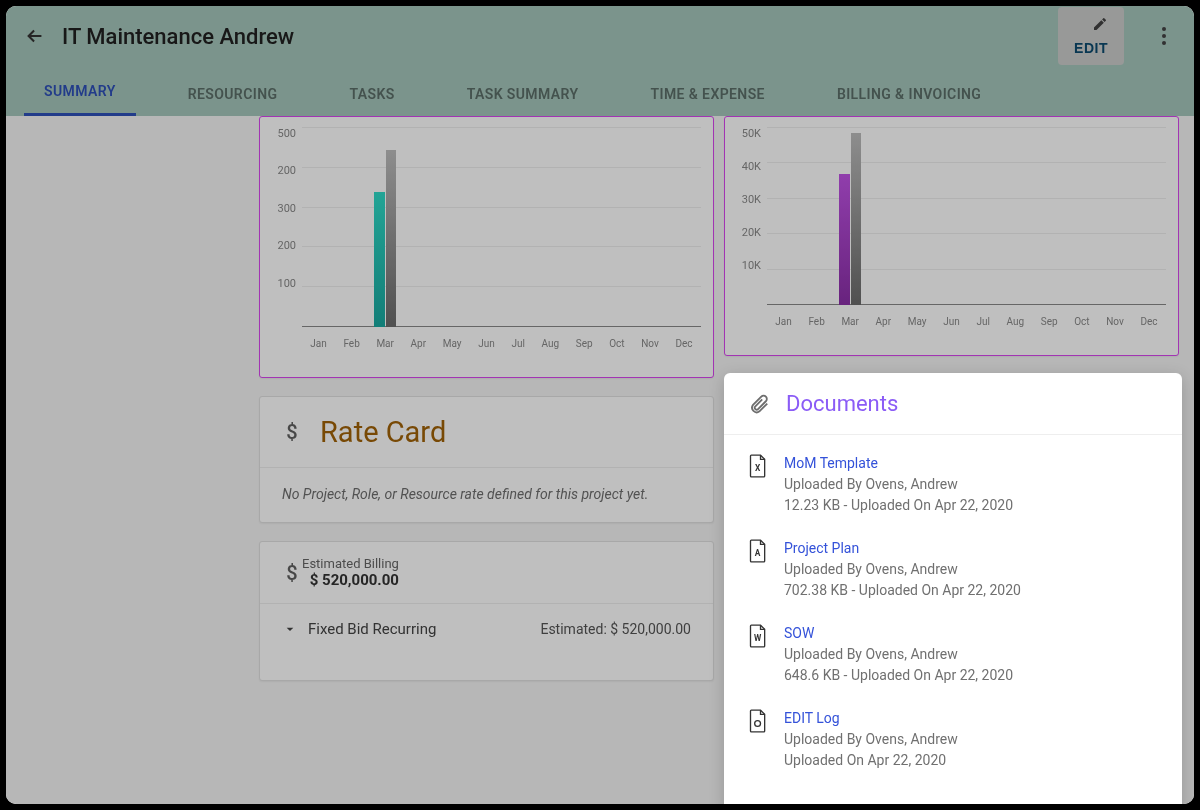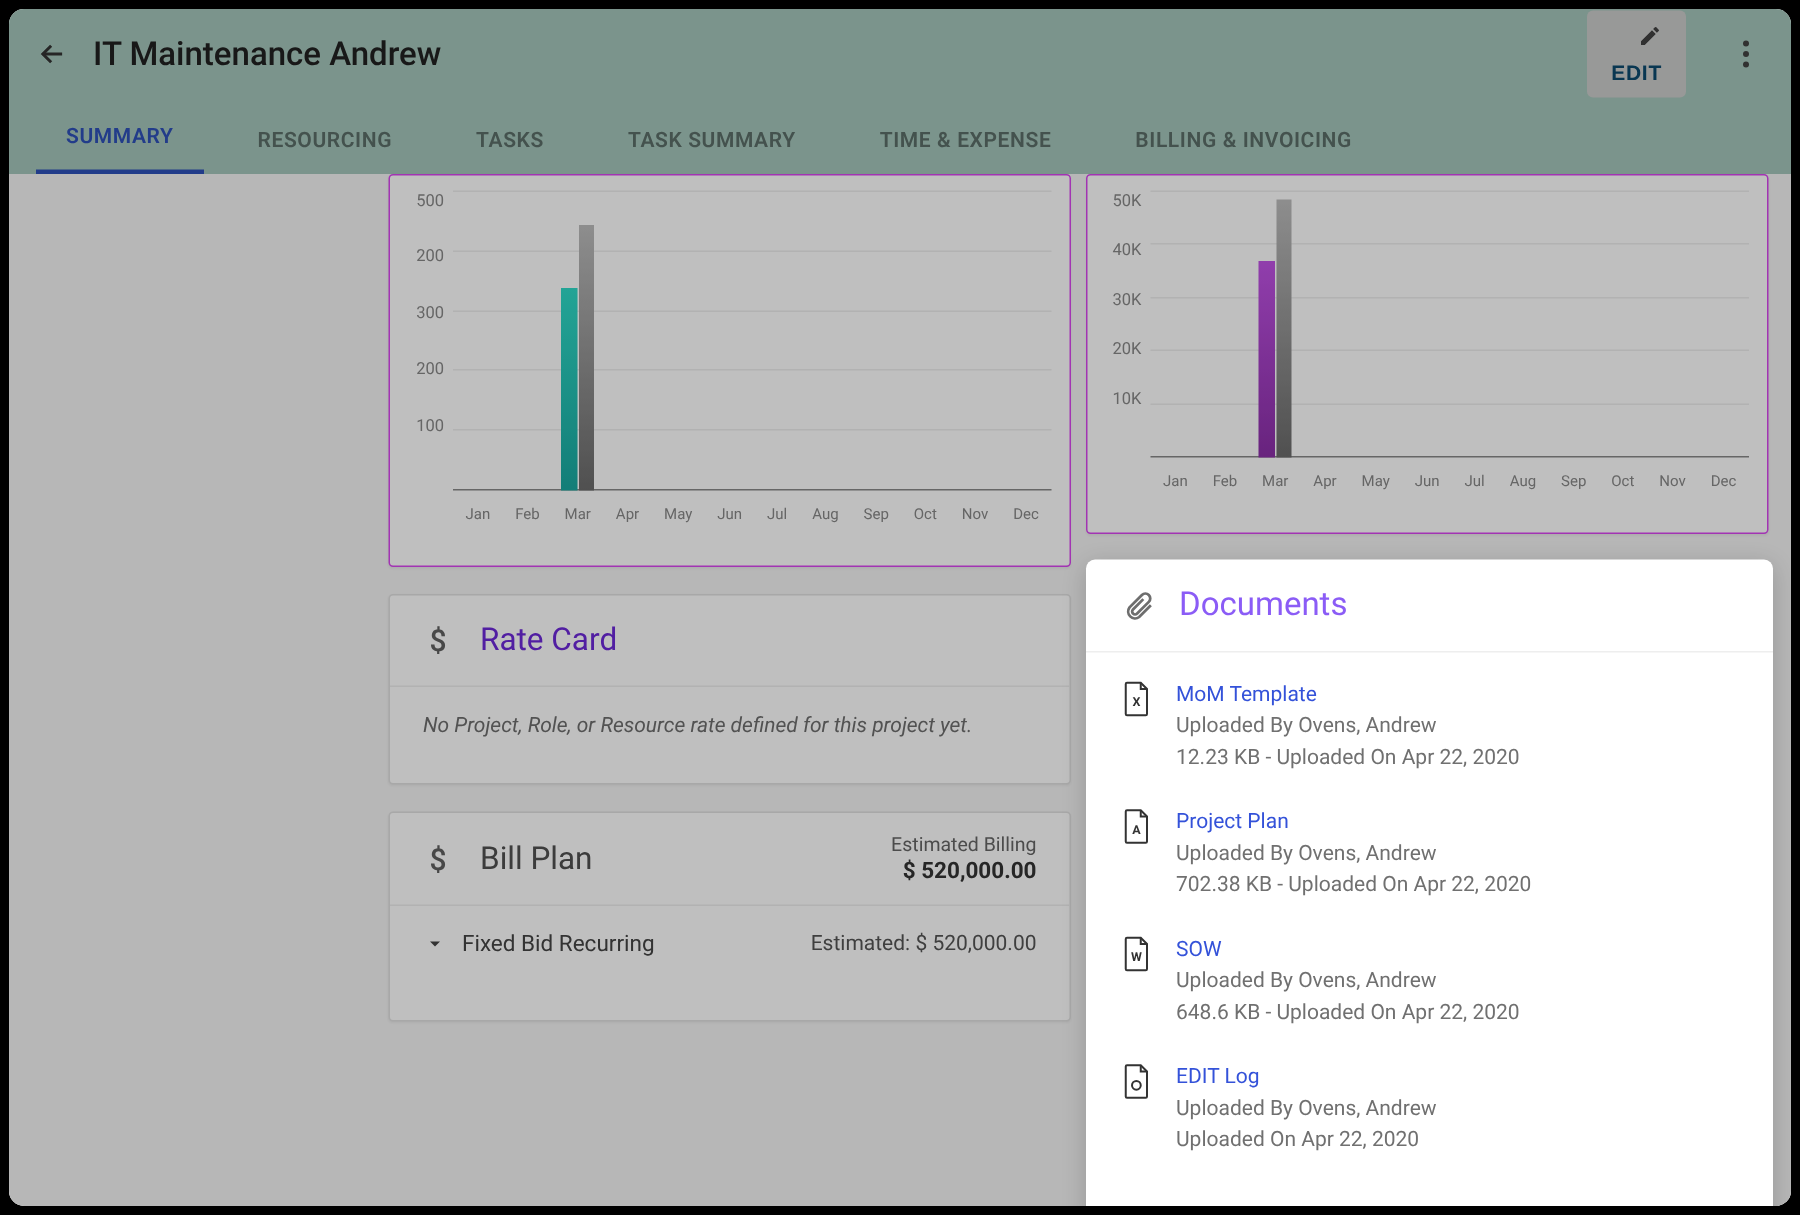--- a/index.html
+++ b/index.html
@@ -30,21 +30,21 @@
     font-size: 14px; font-weight: 600; letter-spacing: 0.5px;
     color: #0c4a6e; cursor: pointer; border-radius: 4px; flex-direction: column;
   }
   .edit-btn svg { width: 16px; height: 16px; }
   .more-btn { width: 24px; height: 24px; margin-left: 12px; cursor: pointer;
     display: flex; align-items: center; justify-content: center; }
   .more-btn span { width: 4px; height: 4px; border-radius: 50%; background: #424242; display:block; box-shadow: 0 -7px 0 #424242, 0 7px 0 #424242; }
 
   .tabs {
     background: #A5C6BB; display: flex; padding: 0 18px; height: 50px;
-    align-items: flex-end; gap: 16px; font-size: 14px; font-weight: 600;
+    align-items: flex-end; gap: 32px; font-size: 14px; font-weight: 600;
     letter-spacing: 0.4px; color: #5B6E68;
   }
   .tab { padding: 14px 20px 14px 20px; cursor: pointer; white-space: nowrap; }
   .tab.active { color: #2E50B8; border-bottom: 3px solid #2E50B8; }
 
   .content { position: relative; height: calc(100% - 110px); background: #F5F5F5; }
 
   
   .chart-card {
     position: absolute; background: #fff; border: 1px solid #d946ef;
@@ -76,21 +76,21 @@
   
   .section-card {
     position: absolute; left: 253px; width: 455px;
     background: #fff; border: 1px solid #E0E0E0; border-radius: 3px;
     box-shadow: 0 1px 2px rgba(0,0,0,0.06);
   }
   .rate-card { top: 280px; height: 127px; }
   .bill-card { top: 425px; height: 140px; }
   .sec-head { padding: 18px 22px; display: flex; align-items: center; gap: 18px; border-bottom: 1px solid #EEE; }
   .dollar-icon { font-size: 20px; color: #616161; font-weight: 500; width: 20px; text-align:center; }
-  .sec-title { font-size: 21px; color: #6d28d9; }
+  .sec-title { font-size: 29px; color: #a16207; }
   .rate-body { padding: 18px 22px; font-style: italic; color: #6E6E6E; font-size: 14px; }
 
   .bill-head { padding: 14px 22px; display: flex; align-items: center; border-bottom: 1px solid #EEE; }
   .bill-title { font-size: 21px; color: #505050; margin-left: 18px; flex:1; }
   .bill-right { text-align: right; font-size: 13px; color: #666; }
   .bill-amt { font-weight: 700; font-size: 15px; color: #333; }
   .bill-row { padding: 16px 22px; display: flex; align-items: center; }
   .chev { width: 16px; height: 16px; }
   .bill-row-label { margin-left: 10px; flex:1; font-size: 15px; color: #444; }
   .bill-row-right { font-size: 14px; color: #555; }
@@ -256,21 +256,20 @@
       <div class="sec-head">
         <div class="dollar-icon">$</div>
         <div class="sec-title">Rate Card</div>
       </div>
       <div class="rate-body">No Project, Role, or Resource rate defined for this project yet.</div>
     </div>
 
     <div class="section-card bill-card">
       <div class="bill-head">
         <div class="dollar-icon">$</div>
-        <div class="bill-title">Bill Plan</div>
         <div class="bill-right">
           <div>Estimated Billing</div>
           <div class="bill-amt">$ 520,000.00</div>
         </div>
       </div>
       <div class="bill-row">
         <svg class="chev" viewBox="0 0 24 24" fill="#444">
           <path d="M7 10l5 5 5-5z"></path>
         </svg>
         <div class="bill-row-label">Fixed Bid Recurring</div>

